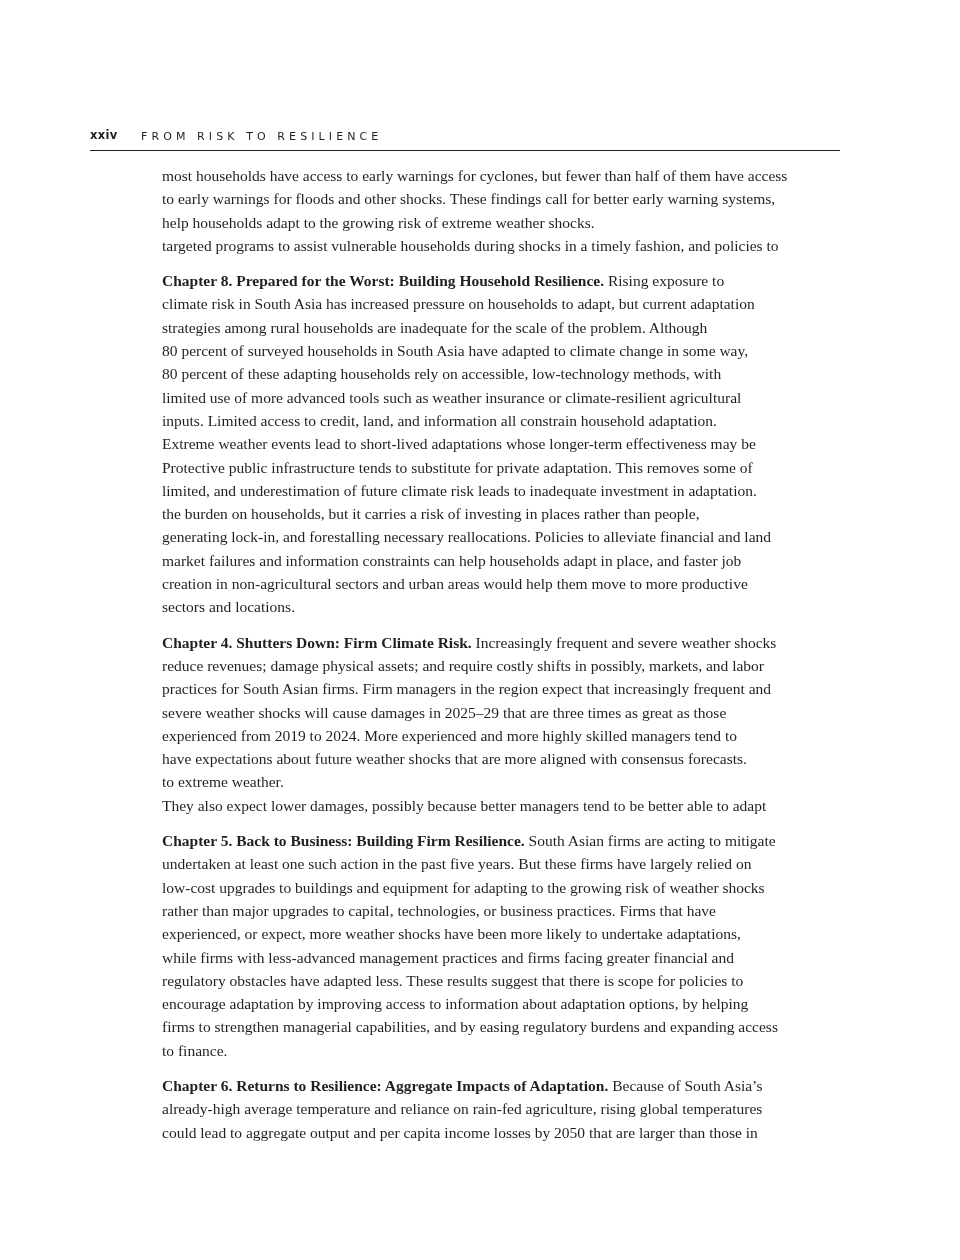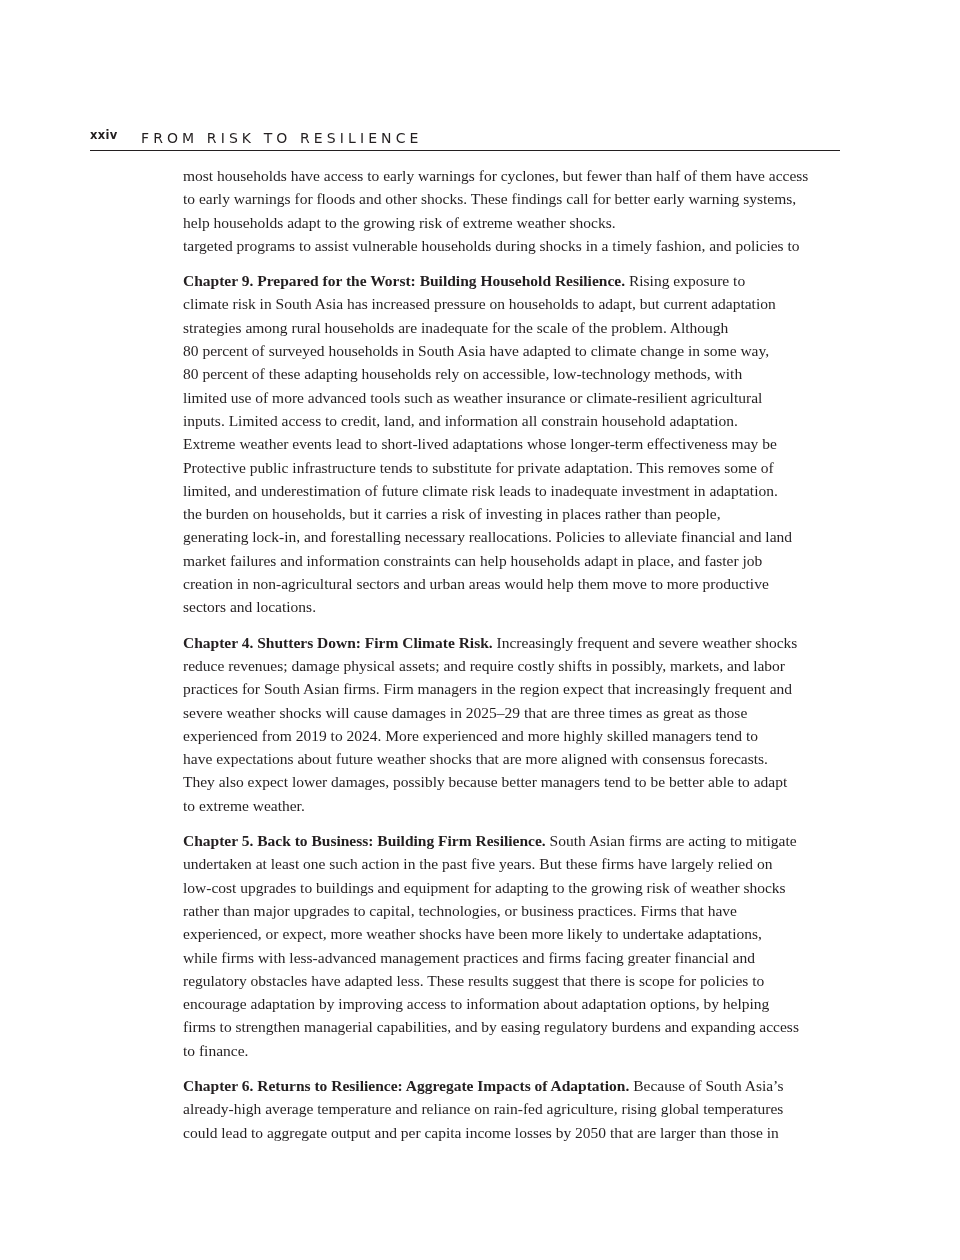--- a/index.html
+++ b/index.html
@@ -1,41 +1,41 @@
 <!DOCTYPE html>
 <html><head>
   <meta charset="utf-8">
   <style>
     html, body { margin: 0; padding: 0; background: #ffffff; }
     body { width: 960px; height: 1260px; position: relative; overflow: hidden; color: #231f20; }
     .header { position: absolute; left: 90px; top: 98px; width: 750px; height: 24px; border-bottom: 1.3px solid #231f20; margin-top: 28px; }
     .page-num { position: absolute; left: 0; top: 2px; font-family: "DejaVu Sans", sans-serif; font-weight: bold; font-size: 11.5px; letter-spacing: 0.3px; }
-    .running-title { position: absolute; left: 51px; top: 4px; font-family: "DejaVu Sans", sans-serif; font-size: 14px; letter-spacing: 4.1px; }
-    .body-text { position: absolute; left: 183px; top: 164px; width: 680px; font-family: "Liberation Serif", "DejaVu Serif", serif; font-size: 15.5px; }
+    .running-title { position: absolute; left: 51px; top: 4px; font-family: "DejaVu Sans", sans-serif; font-size: 11px; letter-spacing: 4.1px; }
+    .body-text { position: absolute; left: 162px; top: 164px; width: 680px; font-family: "Liberation Serif", "DejaVu Serif", serif; font-size: 15.5px; }
     .para { margin: 0 0 12px 0; }
     .line { display: block; height: 23.3px; line-height: 23.3px; white-space: nowrap; }
     .lead { font-weight: bold; }
   </style>
 </head>
 <body>
 
 <div class="header">
   <span class="page-num">xxiv</span>
   <span class="running-title">FROM RISK TO RESILIENCE</span>
 </div>
 
 <div class="body-text" id="body-text">
     <div class="para">
       <span class="line"><span>most households have access to early warnings for cyclones, but fewer than half of them have access</span></span>
       <span class="line"><span>to early warnings for floods and other shocks. These findings call for better early warning systems,</span></span>
       <span class="line"><span>help households adapt to the growing risk of extreme weather shocks.</span></span>
       <span class="line"><span>targeted programs to assist vulnerable households during shocks in a timely fashion, and policies to</span></span>
     </div>
     <div class="para">
-      <span class="line"><span class="lead">Chapter 9. Prepared for the Worst: Building Household Resilience.</span><span> Rising exposure to</span></span>
+      <span class="line"><span class="lead">Chapter 8. Prepared for the Worst: Building Household Resilience.</span><span> Rising exposure to</span></span>
       <span class="line"><span>climate risk in South Asia has increased pressure on households to adapt, but current adaptation</span></span>
       <span class="line"><span>strategies among rural households are inadequate for the scale of the problem. Although</span></span>
       <span class="line"><span>80 percent of surveyed households in South Asia have adapted to climate change in some way,</span></span>
       <span class="line"><span>80 percent of these adapting households rely on accessible, low-technology methods, with</span></span>
       <span class="line"><span>limited use of more advanced tools such as weather insurance or climate-resilient agricultural</span></span>
       <span class="line"><span>inputs. Limited access to credit, land, and information all constrain household adaptation.</span></span>
       <span class="line"><span>Extreme weather events lead to short-lived adaptations whose longer-term effectiveness may be</span></span>
       <span class="line"><span>Protective public infrastructure tends to substitute for private adaptation. This removes some of</span></span>
       <span class="line"><span>limited, and underestimation of future climate risk leads to inadequate investment in adaptation.</span></span>
       <span class="line"><span>the burden on households, but it carries a risk of investing in places rather than people,</span></span>
@@ -44,22 +44,22 @@
       <span class="line"><span>creation in non-agricultural sectors and urban areas would help them move to more productive</span></span>
       <span class="line"><span>sectors and locations.</span></span>
     </div>
     <div class="para">
       <span class="line"><span class="lead">Chapter 4. Shutters Down: Firm Climate Risk.</span><span> Increasingly frequent and severe weather shocks</span></span>
       <span class="line"><span>reduce revenues; damage physical assets; and require costly shifts in possibly, markets, and labor</span></span>
       <span class="line"><span>practices for South Asian firms. Firm managers in the region expect that increasingly frequent and</span></span>
       <span class="line"><span>severe weather shocks will cause damages in 2025–29 that are three times as great as those</span></span>
       <span class="line"><span>experienced from 2019 to 2024. More experienced and more highly skilled managers tend to</span></span>
       <span class="line"><span>have expectations about future weather shocks that are more aligned with consensus forecasts.</span></span>
+      <span class="line"><span>to extreme weather.</span></span>
       <span class="line"><span>They also expect lower damages, possibly because better managers tend to be better able to adapt</span></span>
-      <span class="line"><span>to extreme weather.</span></span>
     </div>
     <div class="para">
       <span class="line"><span class="lead">Chapter 5. Back to Business: Building Firm Resilience.</span><span> South Asian firms are acting to mitigate</span></span>
       <span class="line"><span>undertaken at least one such action in the past five years. But these firms have largely relied on</span></span>
       <span class="line"><span>low-cost upgrades to buildings and equipment for adapting to the growing risk of weather shocks</span></span>
       <span class="line"><span>rather than major upgrades to capital, technologies, or business practices. Firms that have</span></span>
       <span class="line"><span>experienced, or expect, more weather shocks have been more likely to undertake adaptations,</span></span>
       <span class="line"><span>while firms with less-advanced management practices and firms facing greater financial and</span></span>
       <span class="line"><span>regulatory obstacles have adapted less. These results suggest that there is scope for policies to</span></span>
       <span class="line"><span>encourage adaptation by improving access to information about adaptation options, by helping</span></span>

